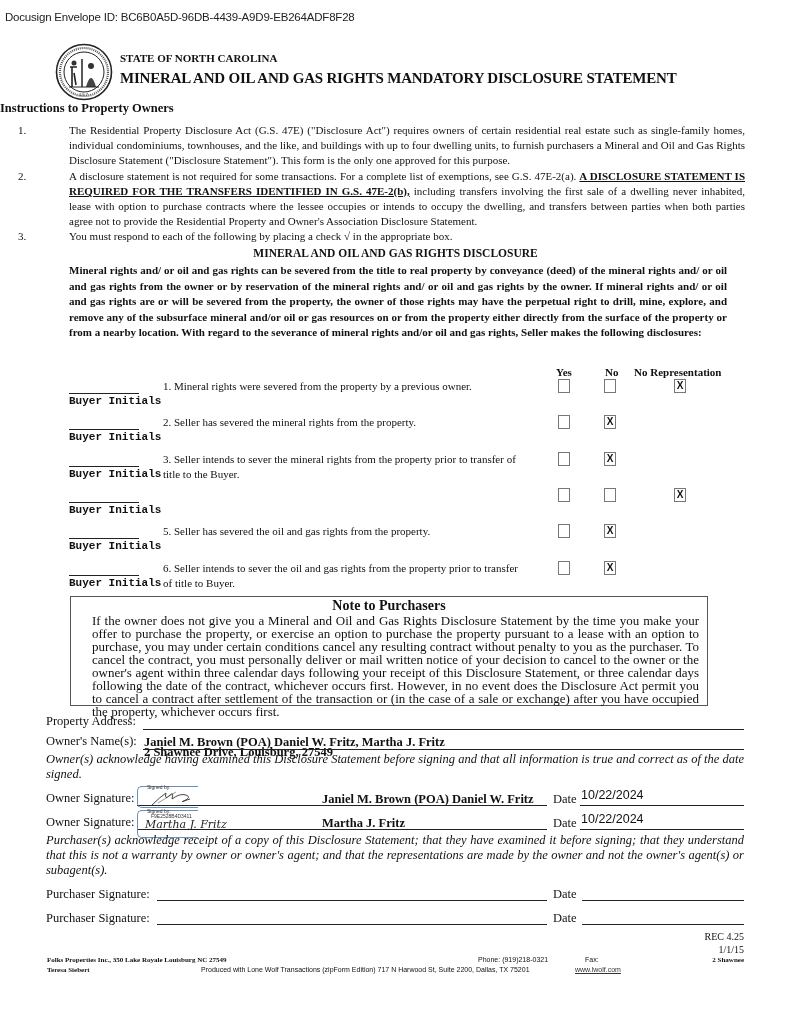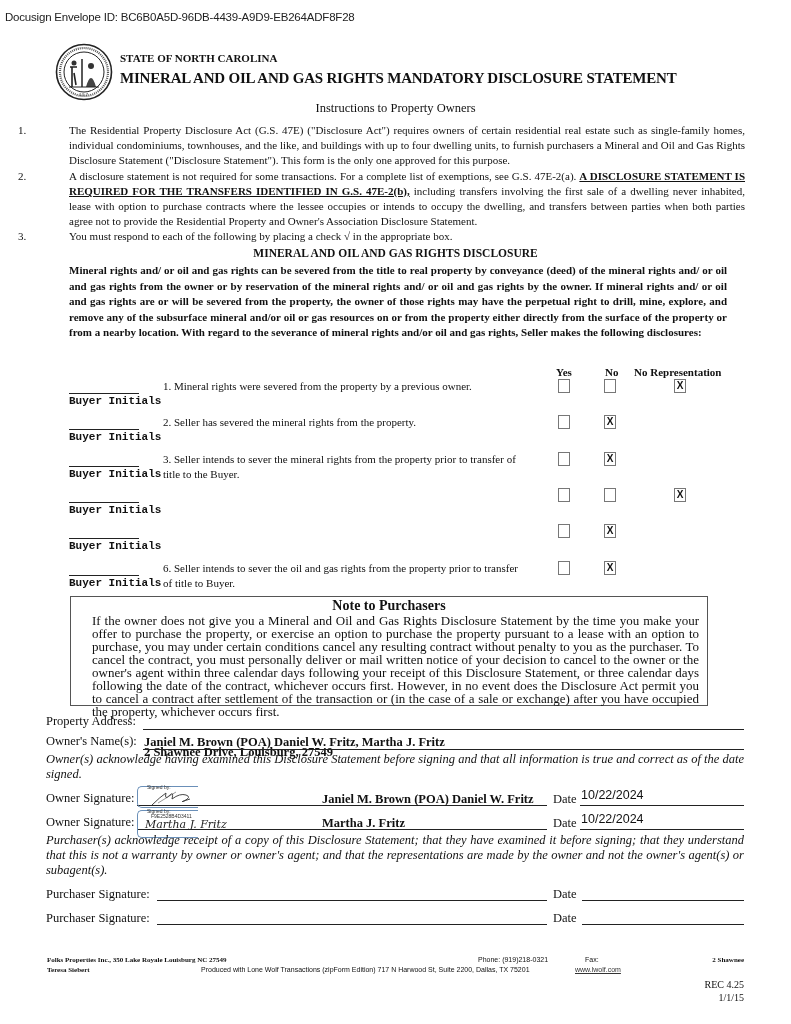--- a/index.html
+++ b/index.html
@@ -2,21 +2,21 @@
 <html><head>
 <meta charset="utf-8">
 <style>
   html, body { margin: 0; padding: 0; background: #fff; }
   body { width: 791px; height: 1024px; position: relative; overflow: hidden; color: #111; font-family: "Liberation Serif", serif; }
   .abs { position: absolute; }
   .envelope { left: 5px; top: 11px; font-family: "Liberation Sans", sans-serif; font-size: 11.5px; color: #222; letter-spacing: -0.2px; }
   .seal { left: 55px; top: 43px; width: 58px; height: 58px; }
   .title1 { left: 120px; top: 52px; font-size: 11px; font-weight: bold; }
   .title2 { left: 120px; top: 70px; font-size: 15px; font-weight: bold; letter-spacing: -0.2px; }
-  .instr-head { left: 0; width: 791px; top: 101px; text-align: center; font-size: 12.5px; font-weight: normal; }
+  .instr-head { left: 0; width: 791px; top: 101px; text-align: left; font-size: 12.5px; font-weight: bold; }
   .inst { left: 18px; width: 727px; font-size: 11px; line-height: 15px; }
   .inst .num { position: absolute; left: 0; top: 0; }
   .inst .txt { margin-left: 51px; text-align: justify; }
   .inst .txt u b { font-weight: bold; }
   .sec-head { left: 0; width: 791px; top: 247px; text-align: center; font-size: 11.5px; font-weight: bold; }
   .intro { left: 69px; width: 658px; top: 263px; font-size: 11px; line-height: 15.6px; font-weight: bold; text-align: justify; }
   .col-head { top: 366px; font-size: 11px; font-weight: bold; }
   .q-row { left: 0; width: 791px; height: 36px; }
   .init-line { position: absolute; left: 69px; width: 70px; border-top: 1px solid #222; }
   .init-lbl { position: absolute; left: 69px; font-size: 11px; font-weight: bold; font-family: Liberation Mono, monospace; }
@@ -29,21 +29,21 @@
   .field-line { position: absolute; border-bottom: 1px solid #222; }
   .field-val { position: absolute; font-weight: bold; font-size: 12.5px; }
   .ack { left: 46px; width: 698px; font-size: 12.5px; line-height: 15px; font-style: italic; text-align: justify; }
   .sig-lbl { font-size: 12.5px; }
   .date-val { font-family: "Liberation Sans", sans-serif; font-size: 12.5px; }
   .docusign-bracket { position: absolute; border: 1px solid #6a8fb8; border-right: none; border-radius: 5px 0 0 5px; }
   .ds-tiny { position: absolute; font-family: "Liberation Sans", sans-serif; font-size: 5px; color: #333; }
   .script { position: absolute; font-family: "DejaVu Serif", serif; font-style: italic; font-size: 11px; color: #222; }
   .foot { font-size: 7px; font-weight: bold; font-family: "Liberation Serif", serif; }
   .foot-sans { font-size: 7px; font-family: "Liberation Sans", sans-serif; }
-  .right-ref { right: 47px; text-align: right; font-size: 10px; margin-top: 48px; }
+  .right-ref { right: 47px; text-align: right; font-size: 10px; }
 </style>
 </head>
 <body>
 
 <div class="abs envelope">Docusign Envelope ID: BC6B0A5D-96DB-4439-A9D9-EB264ADF8F28</div>
 
 <div class="abs seal">
   <svg width="58" height="58" viewBox="0 0 58 58">
     <circle cx="29" cy="29" r="27.5" fill="none" stroke="#222" stroke-width="1.6"></circle>
     <circle cx="29" cy="29" r="20" fill="none" stroke="#222" stroke-width="1"></circle>
@@ -109,20 +109,21 @@
     <div class="abs q-row" style="top: 486px;">
       <div class="init-line" style="top: 16px;"></div>
       <div class="init-lbl" style="top: 18px;">Buyer Initials</div>
       <div class="cb" style="left: 558px; top: 2px;"></div>
       <div class="cb" style="left: 604px; top: 2px;"></div>
       <div class="cb" style="left: 674px; top: 2px;">X</div>
     </div>
     <div class="abs q-row" style="top: 522px;">
       <div class="init-line" style="top: 16px;"></div>
       <div class="init-lbl" style="top: 18px;">Buyer Initials</div>
+      <div class="q-text" style="top: 2px;">5. Seller has severed the oil and gas rights from the property.</div>
       <div class="cb" style="left: 558px; top: 2px;"></div>
       <div class="cb" style="left: 604px; top: 2px;">X</div>
     </div>
     <div class="abs q-row" style="top: 559px;">
       <div class="init-line" style="top: 16px;"></div>
       <div class="init-lbl" style="top: 18px;">Buyer Initials</div>
       <div class="q-text" style="top: 2px;">6. Seller intends to sever the oil and gas rights from the property prior to transfer of title to Buyer.</div>
       <div class="cb" style="left: 558px; top: 2px;"></div>
       <div class="cb" style="left: 604px; top: 2px;">X</div>
     </div>

